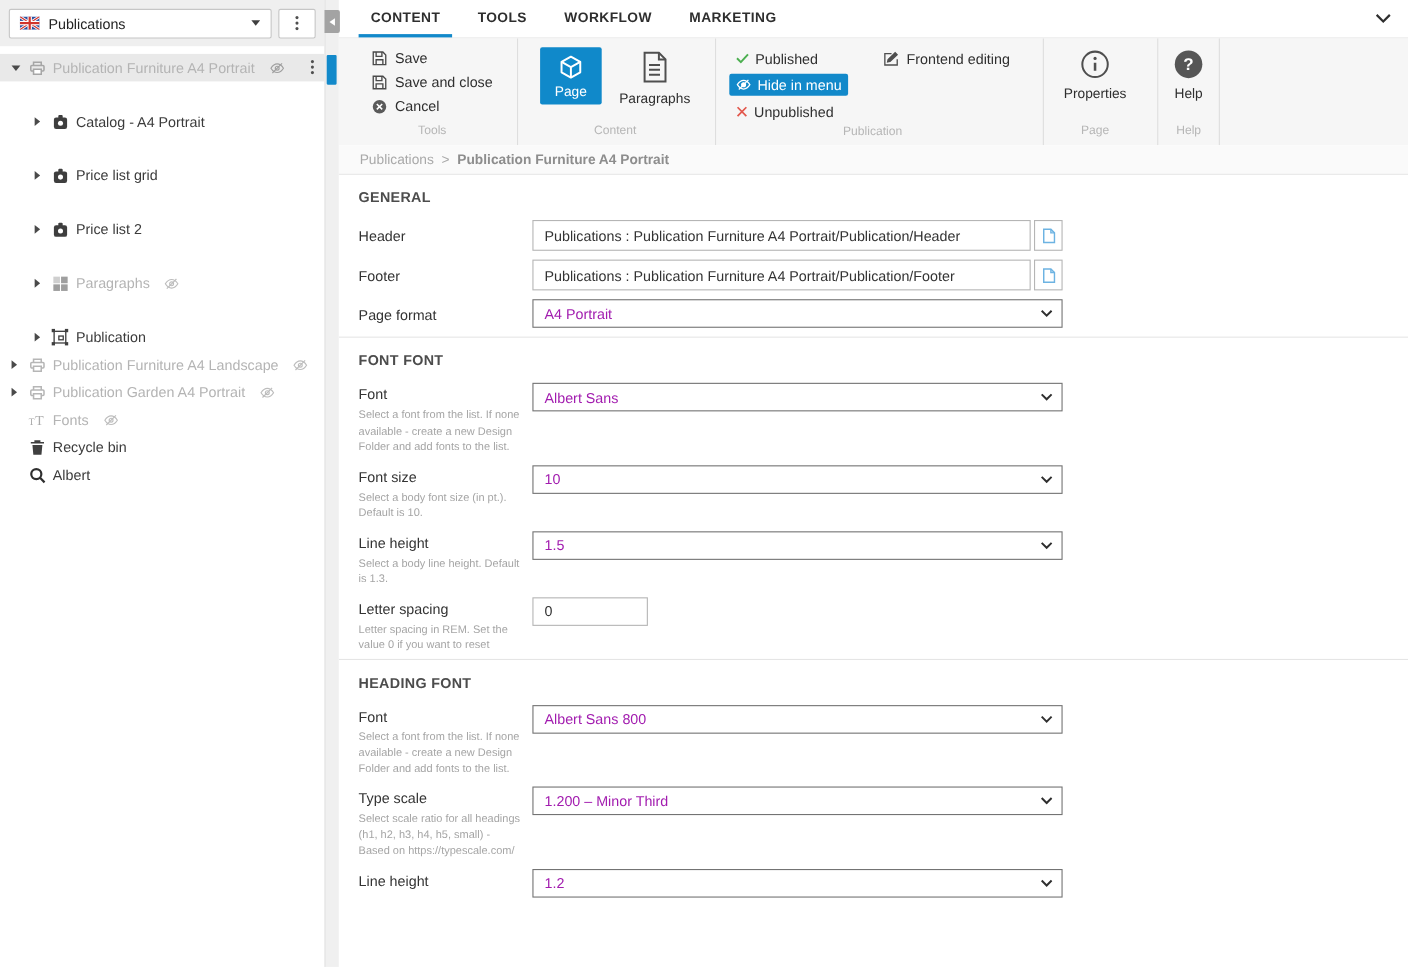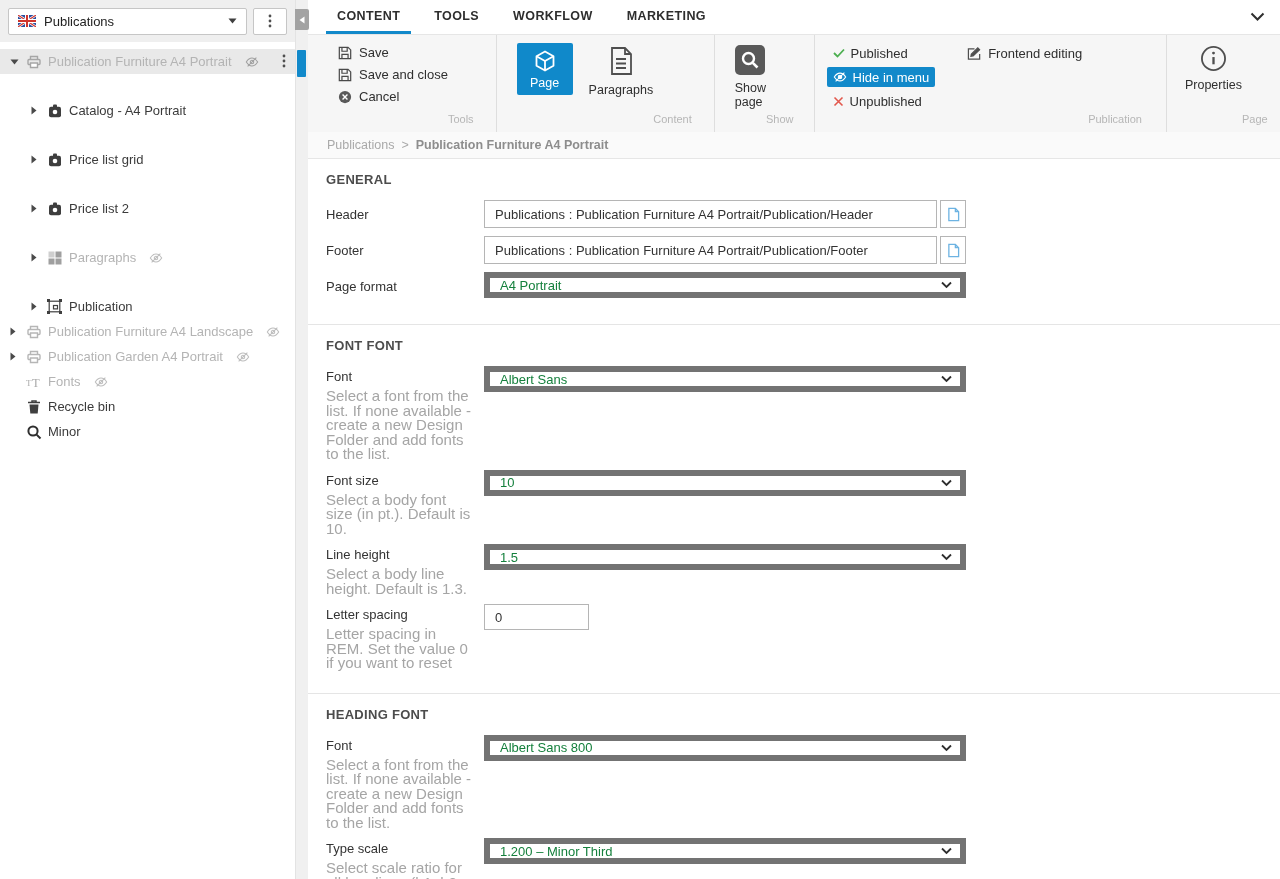--- a/index.html
+++ b/index.html
@@ -42,21 +42,21 @@
   .tabbar { height:35px; flex:none; display:flex; align-items:stretch; padding-left:18px;
     border-bottom:1px solid #e6e6e6; background:#fff; }
   .tab { padding:0 11px; margin-right:12px; display:flex; align-items:center;
     font-size:12.5px; font-weight:bold; letter-spacing:.4px; color:#2e2e2e;
     border-bottom:3px solid transparent; cursor:pointer; }
   .tab.active { border-bottom-color:#1289ca; }
   .ribbon-collapse { margin-left:auto; align-self:center; margin-right:15px; cursor:pointer;
     display:flex; }
 
   .toolbar { height:97px; flex:none; background:#f6f6f6; display:flex; padding-left:12px; }
-  .tgroup { display:flex; flex-direction:row; border-right:1px solid #dedede;
+  .tgroup { display:flex; flex-direction:column; border-right:1px solid #dedede;
     padding:8px 14px 0; }
   .tgroup-label { text-align:center; font-size:11px; color:#b6b6b6; padding:3px 0 7px;
     margin-top:auto; }
   .menu-col { display:flex; flex-direction:column; gap:7px; padding-top:2px; }
   .menu-item { display:flex; align-items:center; gap:7px; font-size:13px; color:#2f2f2f;
     cursor:pointer; white-space:nowrap; }
   .big-row { display:flex; gap:16px; align-items:flex-start; }
   .big-btn { display:flex; flex-direction:column; align-items:center; gap:6px;
     font-size:12.5px; color:#2f2f2f; cursor:pointer; padding-top:2px; }
   .page-btn { width:56px; height:52px; background:#1089ca; border-radius:2px; color:#fff;
@@ -69,37 +69,37 @@
   .status-item.chip { background:#1289ca; color:#fff; border-radius:2px; }
 
   .breadcrumb { height:27px; flex:none; background:#fafafa; border-bottom:1px solid #e6e6e6;
     display:flex; align-items:center; padding-left:19px; gap:7px; font-size:12.5px;
     color:#a9a9a9; }
   .breadcrumb .current { font-weight:bold; color:#8d8d8d; }
   .breadcrumb .parent { cursor:pointer; }
 
   
   .form { flex:1; overflow:hidden; background:#fff; }
-  .fsection { padding:10px 18px 22px; border-bottom:1px solid #e5e5e5; }
+  .fsection { padding:10px 18px 4px; border-bottom:1px solid #e5e5e5; }
   .fsection:last-child { border-bottom:none; }
   .fsection-title { font-size:13px; font-weight:bold; color:#4c4c4c; letter-spacing:.3px;
     margin-bottom:13px; padding-top:3px; }
   .frow { display:flex; align-items:flex-start; margin-bottom:8px; }
   .flabel-col { width:158px; flex:none; padding-right:10px; }
   .flabel { font-size:13px; color:#333; line-height:17px; padding-top:2px; }
   .flabel.vcenter { padding-top:6px; }
-  .fhelp { font-size:15px; color:#a5a5a5; line-height:14.5px; margin-top:4px; }
+  .fhelp { font-size:10px; color:#a5a5a5; line-height:14.5px; margin-top:4px; }
   .fcontrol { width:482px; flex:none; display:flex; align-items:flex-start; }
   .text-input { height:28px; border:1px solid #b5b5b5; padding:0 10px; font-size:13px;
     color:#333; flex:1; background:#fff; font-family:inherit; border-radius:0; outline:none; }
   .text-input.small { height:26px; width:105px; flex:none; }
   .icon-btn { width:26px; height:28px; border:1px solid #b5b5b5; margin-left:3px;
     background:#fff; display:grid; place-items:center; flex:none; cursor:pointer; }
-  .selectbox { height:26px; border:6px solid #737373; background:#fff; flex:1;
-    display:flex; align-items:center; padding:0 28px 0 10px; font-size:13px; color:#15803d;
+  .selectbox { height:26px; border:1px solid #737373; background:#fff; flex:1;
+    display:flex; align-items:center; padding:0 28px 0 10px; font-size:13px; color:#a21caf;
     position:relative; cursor:pointer; }
   .selectbox .chev { position:absolute; right:8px; top:50%; transform:translateY(-50%);
     display:flex; }
 </style>
 </head>
 <body>
 
 <div class="app">
 
   <aside class="sidebar">
@@ -332,21 +332,21 @@
       </div>
 
       <div class="trow">
         <span class="caret"></span>
         <span class="ticon">
             <svg width="16" height="16" viewBox="0 0 16 16" fill="none" stroke="#2f2f2f" stroke-width="2">
               <circle cx="7" cy="7" r="4.6"></circle>
               <path d="M10.6 10.6L14.5 14.5"></path>
             </svg>
           </span>
-        <span class="tlabel">Minor</span>
+        <span class="tlabel">Albert</span>
       </div>
 
     </div>
   </aside>
 
   <div class="splitter">
     <div class="collapse-handle">
       <span style="display:flex">
           <svg width="6" height="8" viewBox="0 0 6 8">
             <polygon points="5.5,0.5 5.5,7.5 0.5,4" fill="#fff"></polygon>
@@ -425,35 +425,20 @@
                   <path d="M19 3v6h6"></path>
                   <path d="M10 14h10M10 18.5h10M10 23h10"></path>
                 </svg>
               </span>
             <span>Paragraphs</span>
           </div>
         </div>
         <div class="tgroup-label">Content</div>
       </div>
 
-      <div class="tgroup" style="padding-left:20px; padding-right:20px;">
-        <div class="big-row">
-          <div class="big-btn">
-            <span style="display:flex">
-                <svg width="30" height="30" viewBox="0 0 30 30">
-                  <rect width="30" height="30" rx="5" fill="#595959"></rect>
-                  <circle cx="13.5" cy="13.5" r="5.5" fill="none" stroke="#fff" stroke-width="2.4"></circle>
-                  <path d="M17.8 17.8L22.5 22.5" stroke="#fff" stroke-width="2.6"></path>
-                </svg>
-              </span>
-            <span>Show page</span>
-          </div>
-        </div>
-        <div class="tgroup-label">Show</div>
-      </div>
 
       <div class="tgroup" style="padding-left:12px; padding-right:24px;">
         <div class="pub-cols">
           <div class="status-col">
             <div class="status-item">
               <span style="display:flex">
                   <svg width="12" height="10" viewBox="0 0 12 10" fill="none" stroke="#4caf50" stroke-width="1.8">
                     <path d="M1 5l3.5 3.5L11 1.5"></path>
                   </svg>
                 </span>
@@ -486,21 +471,21 @@
                     <path d="M6.5 10.5l-2.3.5.5-2.3L11.5 2l1.9 1.9z" fill="#4f4f4f"></path>
                   </svg>
                 </span>
               <span>Frontend editing</span>
             </div>
           </div>
         </div>
         <div class="tgroup-label">Publication</div>
       </div>
 
-      <div class="tgroup" style="padding-left:18px; padding-right:18px;">
+      <div class="tgroup" style="padding-left:18px; padding-right:28px;">
         <div class="big-row">
           <div class="big-btn">
             <span style="display:flex">
                 <svg width="27" height="27" viewBox="0 0 28 28" fill="none" stroke="#4f4f4f" stroke-width="1.9">
                   <circle cx="14" cy="14" r="12"></circle>
                   <path d="M14 12.5V20" stroke-width="2.4"></path>
                   <circle cx="14" cy="8.4" r="1.5" fill="#4f4f4f" stroke="none"></circle>
                 </svg>
               </span>
             <span>Properties</span>

